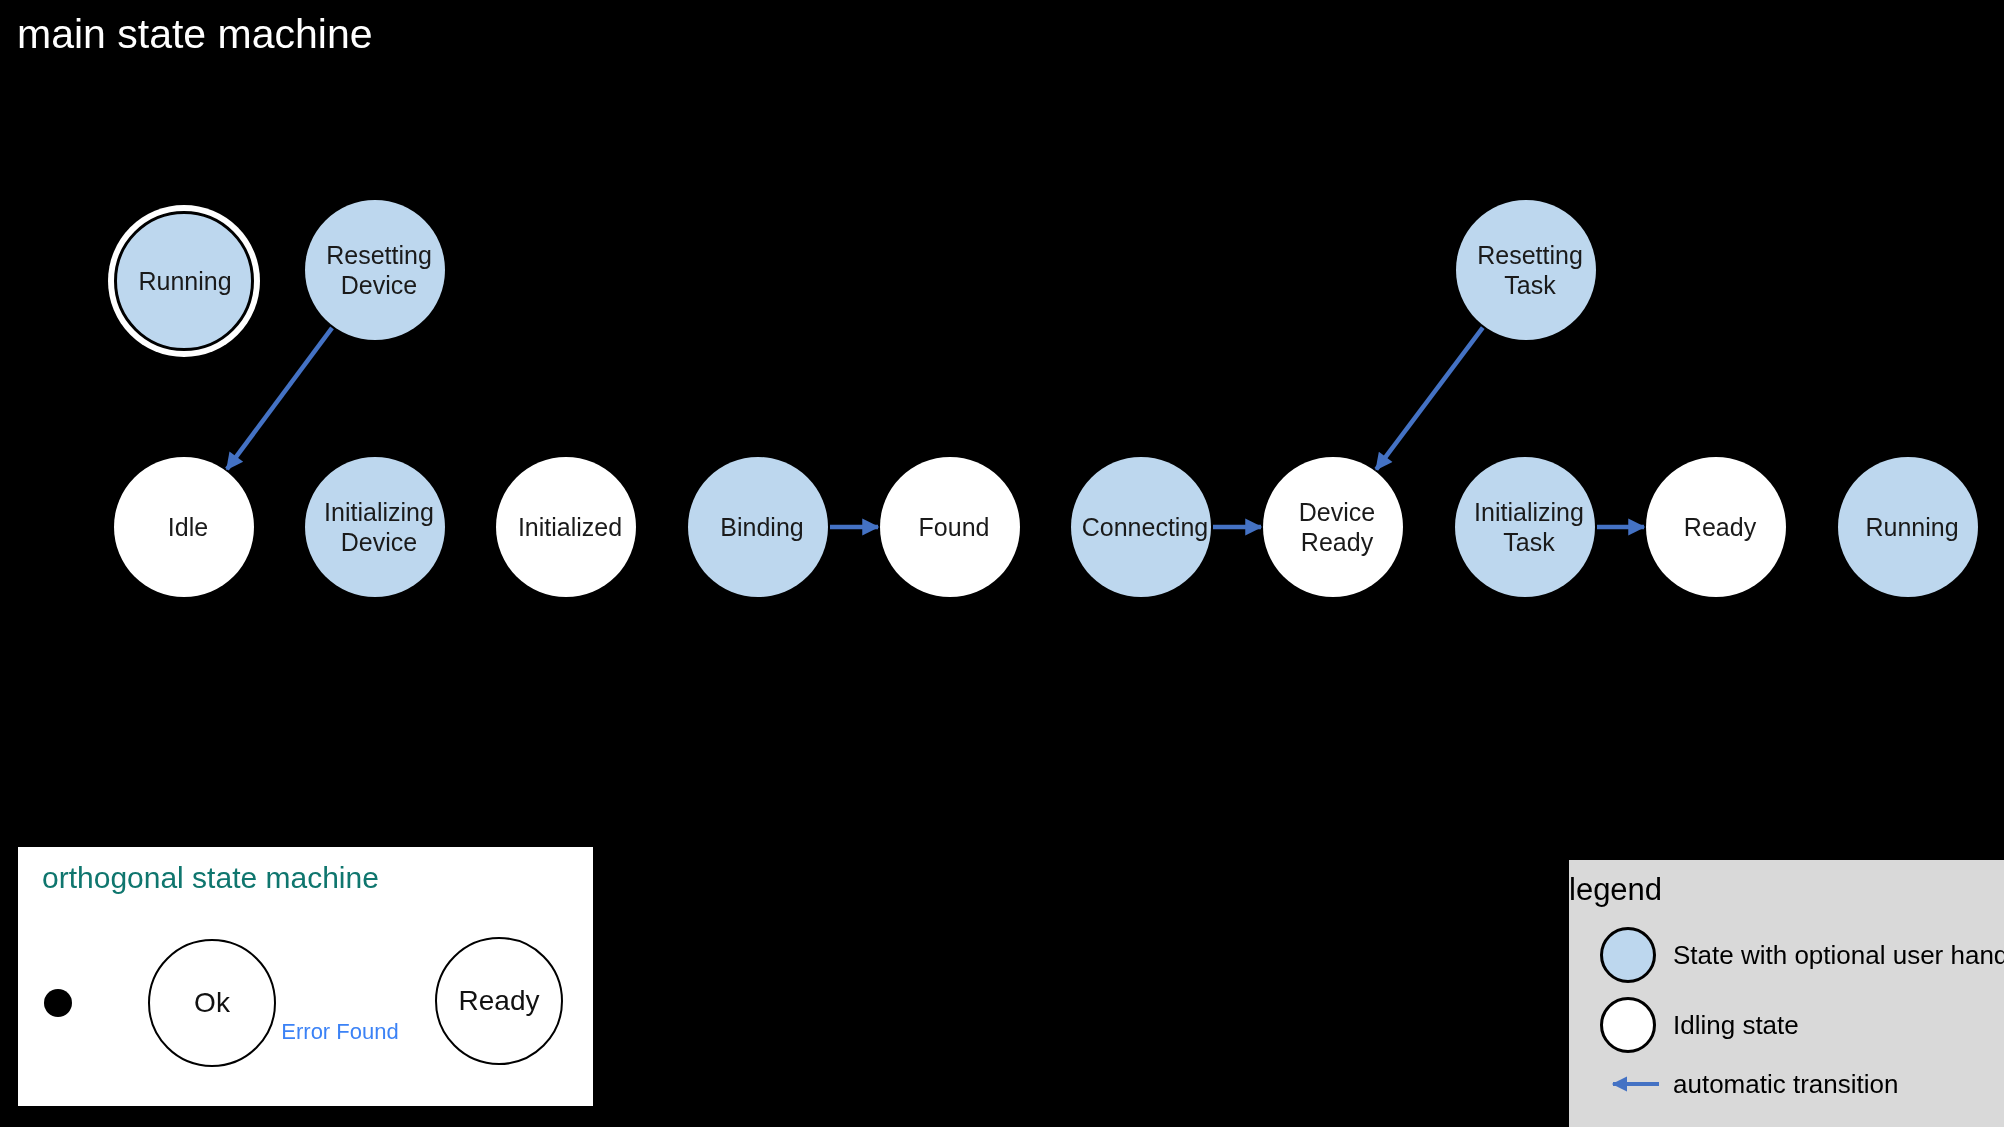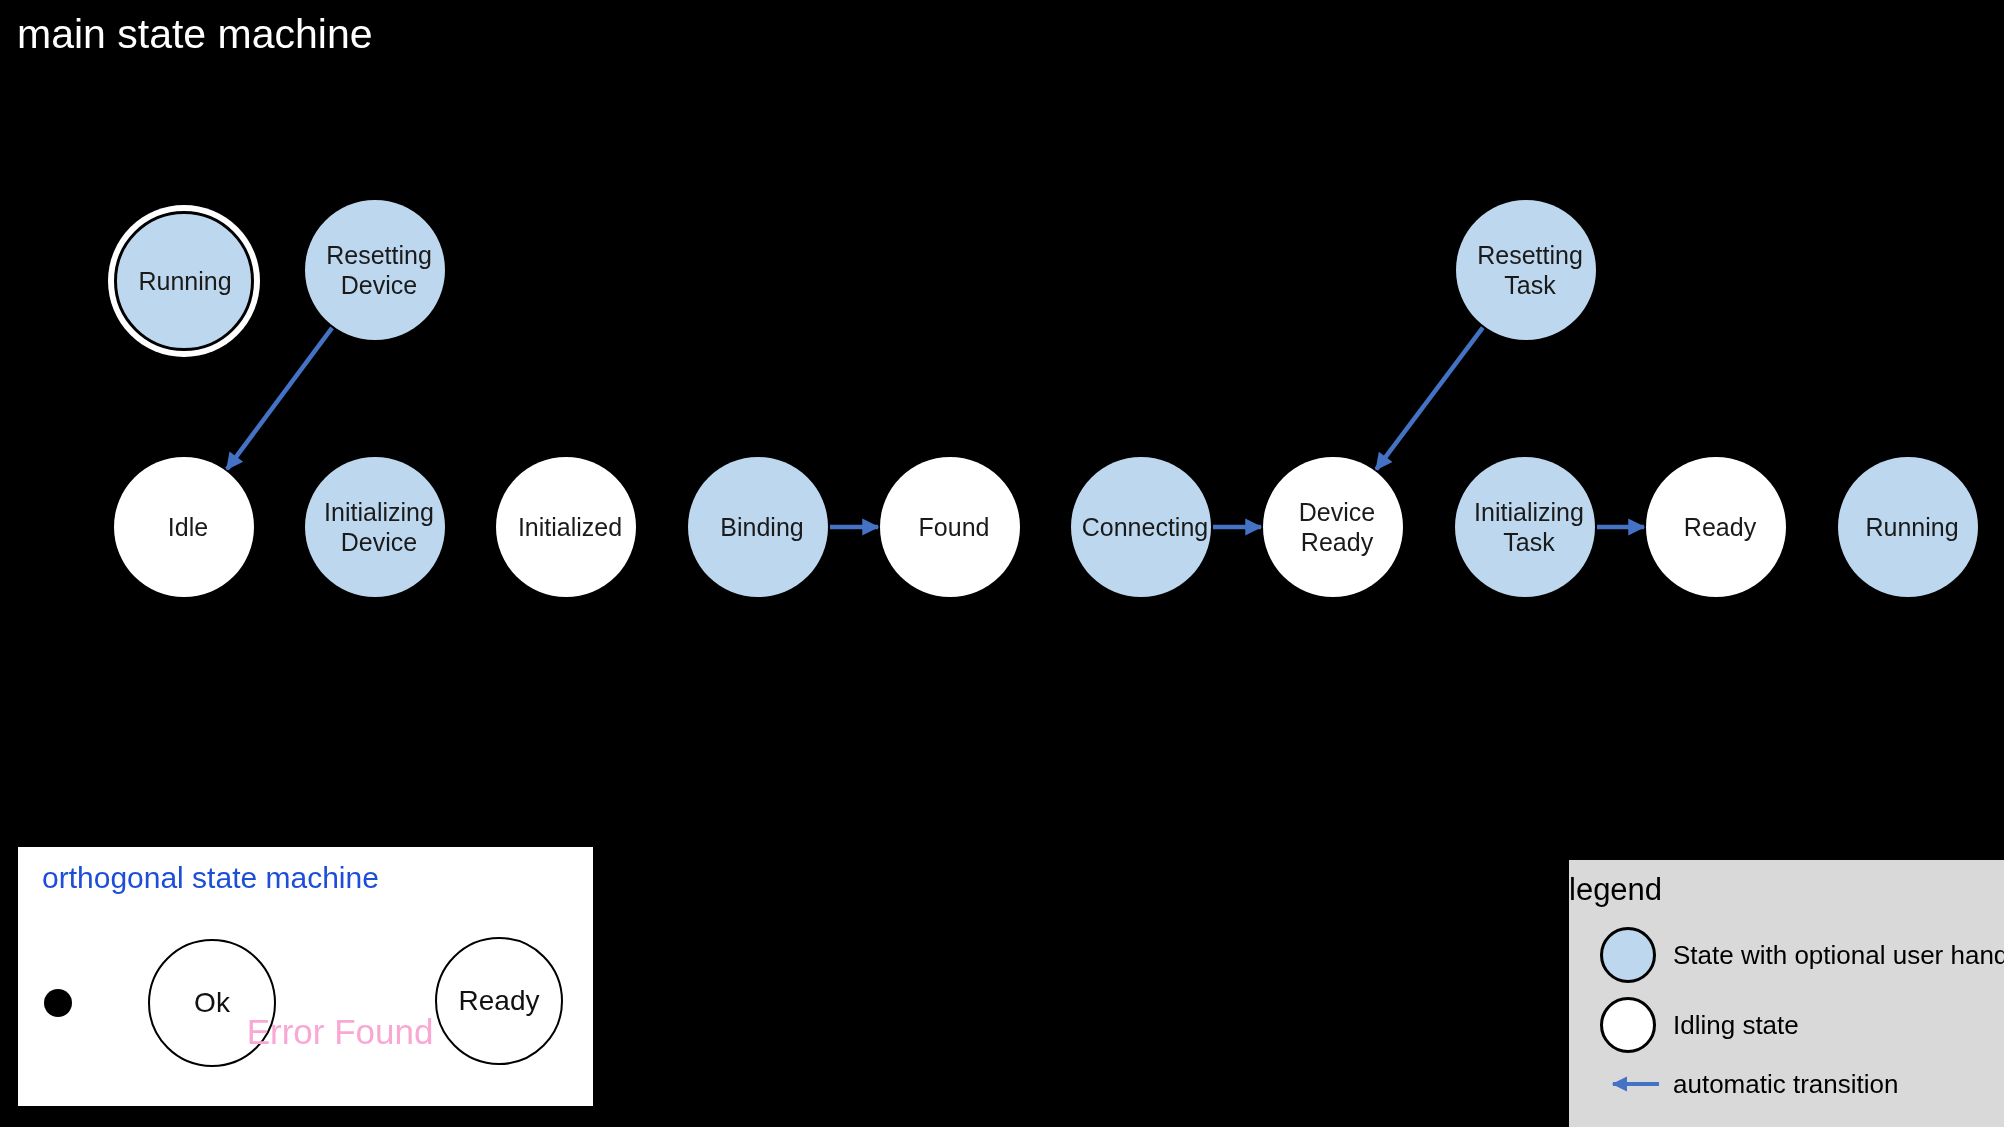--- a/index.html
+++ b/index.html
@@ -49,37 +49,37 @@
     white-space:pre-line;
   }
   
   .ortho-box{
     position:absolute;left:18px;top:847px;
     width:575px;height:259px;
     background:var(--panel-white);
   }
   .ortho-title{
     position:absolute;left:24px;top:14px;
-    color:#1d4ed8;font-size:30px;font-weight:400;
+    color:#0f766e;font-size:30px;font-weight:400;
   }
   .ortho-state{
     position:absolute;
     box-sizing:border-box;
     border-radius:50%;
     background:#fff;border:2.5px solid #000;
     display:flex;align-items:center;justify-content:center;
     text-align:center;
     font-size:28px;color:#111;
   }
   .initial-dot{
     position:absolute;border-radius:50%;background:#000;
   }
   .transition-label{
     position:absolute;transform:translate(-50%,-50%);
-    color:#f9a8d4;font-size:35px;white-space:nowrap;
+    color:#3b82f6;font-size:22px;white-space:nowrap;
   }
   
   .legend-box{
     position:absolute;left:1569px;top:860px;
     width:435px;height:267px;
     background:var(--legend-bg);
   }
   .legend-title{
     position:absolute;left:0;top:12px;width:100%;
     text-align:left;color:#000;

